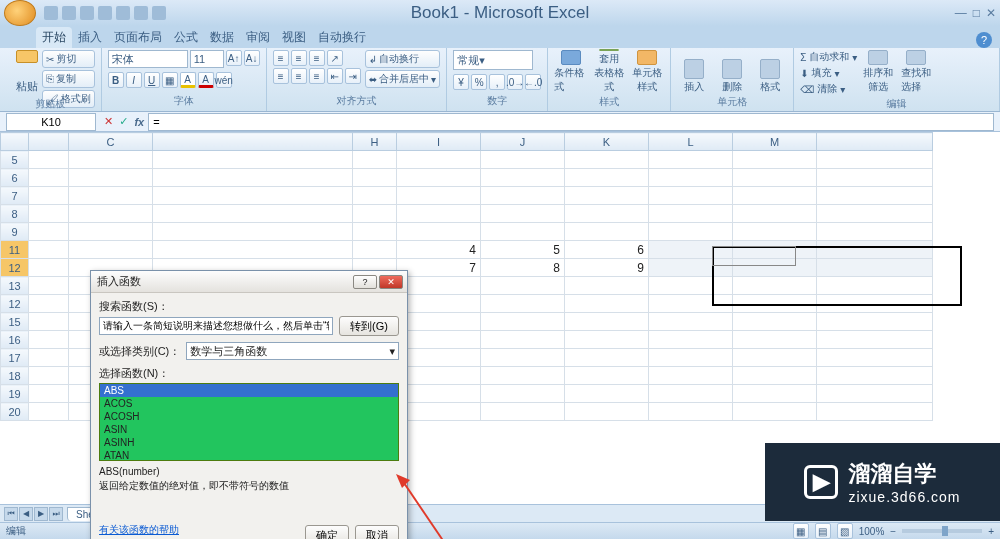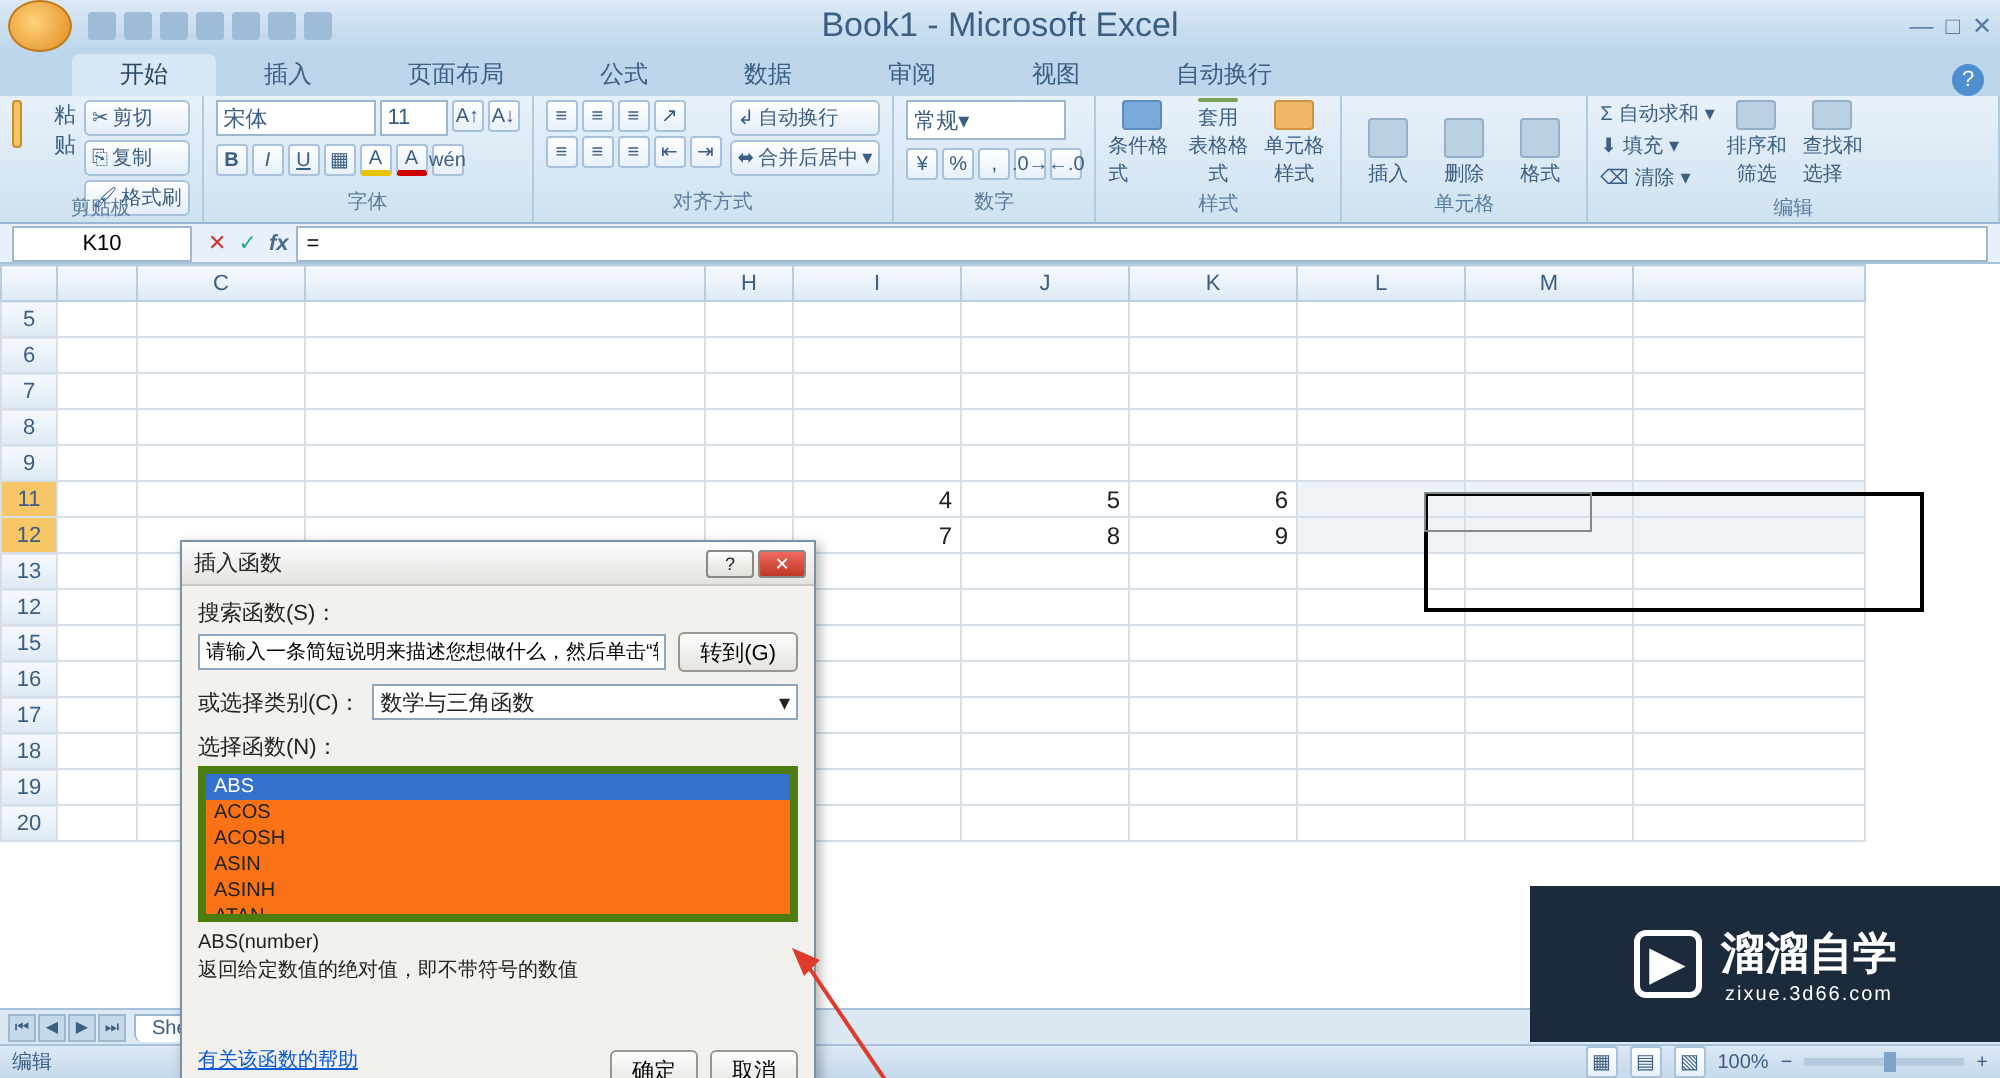--- a/index.html
+++ b/index.html
@@ -4,29 +4,29 @@
 <style>
 * { margin: 0; padding: 0; box-sizing: border-box; font-family: "Microsoft YaHei", Arial, sans-serif; }
 body { background: #cfe2f0; width: 1000px; height: 539px; overflow: hidden; position: relative; }
 .title-bar { height: 26px; background: linear-gradient(#dce9f7,#bdd6ec); display: flex; align-items: center; font-size: 11px; color: #3b5e83; position: relative; }
 .title-bar .office-btn { width: 32px; height: 26px; background: radial-gradient(circle at 40% 40%, #ffd27a, #e08b1f); border-radius: 50%; margin: 2px 4px; border: 1px solid #c07b1a; }
 .title-bar .qat { display: flex; gap: 4px; margin-left: 4px; }
 .title-bar .qat span { width: 14px; height: 14px; background: #9fbcd8; border-radius: 2px; }
 .title-bar .title { position: absolute; left: 50%; transform: translateX(-50%); font-size: 17px; }
 .title-bar .win-ctrl { position: absolute; right: 4px; display: flex; gap: 6px; color: #5a7ca0; font-size: 12px; }
 .tabs { height: 22px; background: #bdd6ec; display: flex; align-items: flex-end; font-size: 12px; padding-left: 36px; }
-.tabs .tab { padding: 2px 24px; color: #3b5e83; cursor: pointer; }
+.tabs .tab { padding: 2px 6px; color: #3b5e83; cursor: pointer; }
 .tabs .tab.active { background: #d8e8f6; border-radius: 4px 4px 0 0; color: #2a4763; }
 .tabs .help { margin-left: auto; margin-right: 8px; width: 16px; height: 16px; border-radius: 50%; background: #4f8ed0; color: #fff; font-size: 11px; text-align: center; line-height: 16px; }
 .ribbon { height: 64px; background: linear-gradient(#e8f1fb,#cfe2f0); border-bottom: 1px solid #9ab6d2; display: flex; font-size: 11px; color: #3b5e83; }
 .group { border-right: 1px solid #b0cbe2; padding: 2px 6px; display: flex; flex-direction: column; justify-content: space-between; }
 .group .lbl { text-align: center; font-size: 10px; color: #5a7ca0; padding: 1px 0; }
 .group .body { display: flex; align-items: flex-start; gap: 4px; height: 46px; }
 .btn { background: linear-gradient(#fefefe,#e3eef8); border: 1px solid #a8c2dc; border-radius: 3px; padding: 1px 3px; font-size: 10px; cursor: pointer; display: inline-flex; align-items: center; gap: 2px; }
-.paste-big { width: 32px; height: 44px; display: flex; align-items: flex-start; justify-content: flex-end; gap: 16px; }
+.paste-big { width: 32px; height: 44px; display: flex; flex-direction: column; align-items: flex-end; justify-content: flex-end; gap: 16px; }
 .paste-big .ic { width: 22px; height: 24px; background: #f7c667; border: 1px solid #c79027; border-radius: 2px; }
 .font-sel { width: 80px; height: 18px; background: #fff; border: 1px solid #9fb8d0; font-size: 11px; padding: 0 3px; display: flex; align-items: center; }
 .size-sel { width: 34px; height: 18px; background: #fff; border: 1px solid #9fb8d0; font-size: 11px; padding: 0 3px; display: flex; align-items: center; }
 .sq { width: 16px; height: 16px; border: 1px solid #a8c2dc; background: linear-gradient(#fff,#e7f0f9); border-radius: 2px; display: inline-flex; align-items: center; justify-content: center; font-size: 10px; cursor: pointer; }
 .row { display: flex; gap: 2px; }
 .col { display: flex; flex-direction: column; gap: 2px; }
 .num-combo { width: 80px; height: 20px; background: #fff; border: 1px solid #9fb8d0; font-size: 11px; padding: 0 3px; display: flex; align-items: center; }
 .big { width: 34px; height: 44px; display: flex; flex-direction: column; align-items: center; justify-content: flex-end; gap: 1px; font-size: 10px; }
 .big .ic { width: 20px; height: 20px; background: #9ec778; border: 1px solid #7aa356; border-radius: 2px; }
 .big.blue .ic { background: #7aa9db; border-color: #5b8bc0; }
@@ -62,31 +62,31 @@
 .dialog .dtitle .dwin { position: absolute; right: 4px; display: flex; gap: 2px; }
 .dialog .dtitle .dwin span { width: 24px; height: 14px; border: 1px solid #8a8882; border-radius: 2px; display: flex; align-items: center; justify-content: center; font-size: 9px; }
 .dialog .dtitle .dwin .close { background: linear-gradient(#ef6b5d,#c03728); color: #fff; }
 .dialog .dtitle .dwin .help { background: linear-gradient(#fefefe,#e2e0db); }
 .dialog .dbody { padding: 6px 8px 8px; }
 .dialog .search-row { display: flex; align-items: center; gap: 6px; margin-bottom: 6px; }
 .dialog .search-row input { flex: 1; height: 18px; border: 1px solid #8fa6bd; font-size: 10px; padding: 0 3px; }
 .dialog .go-btn, .dialog .dlg-btn { height: 20px; padding: 0 10px; background: linear-gradient(#fdfdfd,#e6e4df); border: 1px solid #9a9790; border-radius: 3px; font-size: 11px; cursor: pointer; }
 .dialog .cat-row { display: flex; align-items: center; gap: 6px; margin-bottom: 6px; }
 .dialog .cat-row .sel { flex: 1; height: 18px; background: #fff; border: 1px solid #8fa6bd; font-size: 11px; padding: 0 3px; display: flex; align-items: center; justify-content: space-between; }
-.dialog .fn-list { height: 78px; background: #f97316; border: 4px solid #4d7c0f; overflow-y: scroll; font-size: 10px; }
+.dialog .fn-list { height: 78px; background: #22c55e; border: 1px solid #4d7c0f; overflow-y: scroll; font-size: 10px; }
 .dialog .fn-list .item { padding: 1px 4px; cursor: pointer; }
 .dialog .fn-list .item.sel { background: #3470cf; color: #fff; }
 .dialog .fn-desc { margin-top: 4px; font-size: 10px; line-height: 1.4; min-height: 38px; }
 .dialog .fn-desc .sig { }
 .dialog .link { color: #0b5bd3; text-decoration: underline; cursor: pointer; font-size: 10px; }
 .dialog .dbtns { display: flex; justify-content: flex-end; gap: 6px; margin-top: 10px; }
 .arrow { position: absolute; left: 396px; top: 342px; width: 140px; height: 140px; pointer-events: none; }
 .watermark { position: absolute; right: 0; bottom: 18px; width: 235px; height: 78px; background: #1c2b3b; color: #fff; display: flex; align-items: center; justify-content: center; gap: 10px; font-size: 22px; font-weight: bold; }
 .watermark .play { width: 34px; height: 34px; border: 3px solid #fff; border-radius: 6px; display: flex; align-items: center; justify-content: center; }
-.watermark .sub { font-size: 10px; font-weight: normal; display: block; letter-spacing: 1px; text-align: center; }
+.watermark .sub { font-size: 14px; font-weight: normal; display: block; letter-spacing: 1px; text-align: center; }
 </style>
 </head>
 <body>
 
 <div class="title-bar">
   <div class="office-btn"></div>
   <div class="qat">
     <span></span>
     <span></span>
     <span></span>

